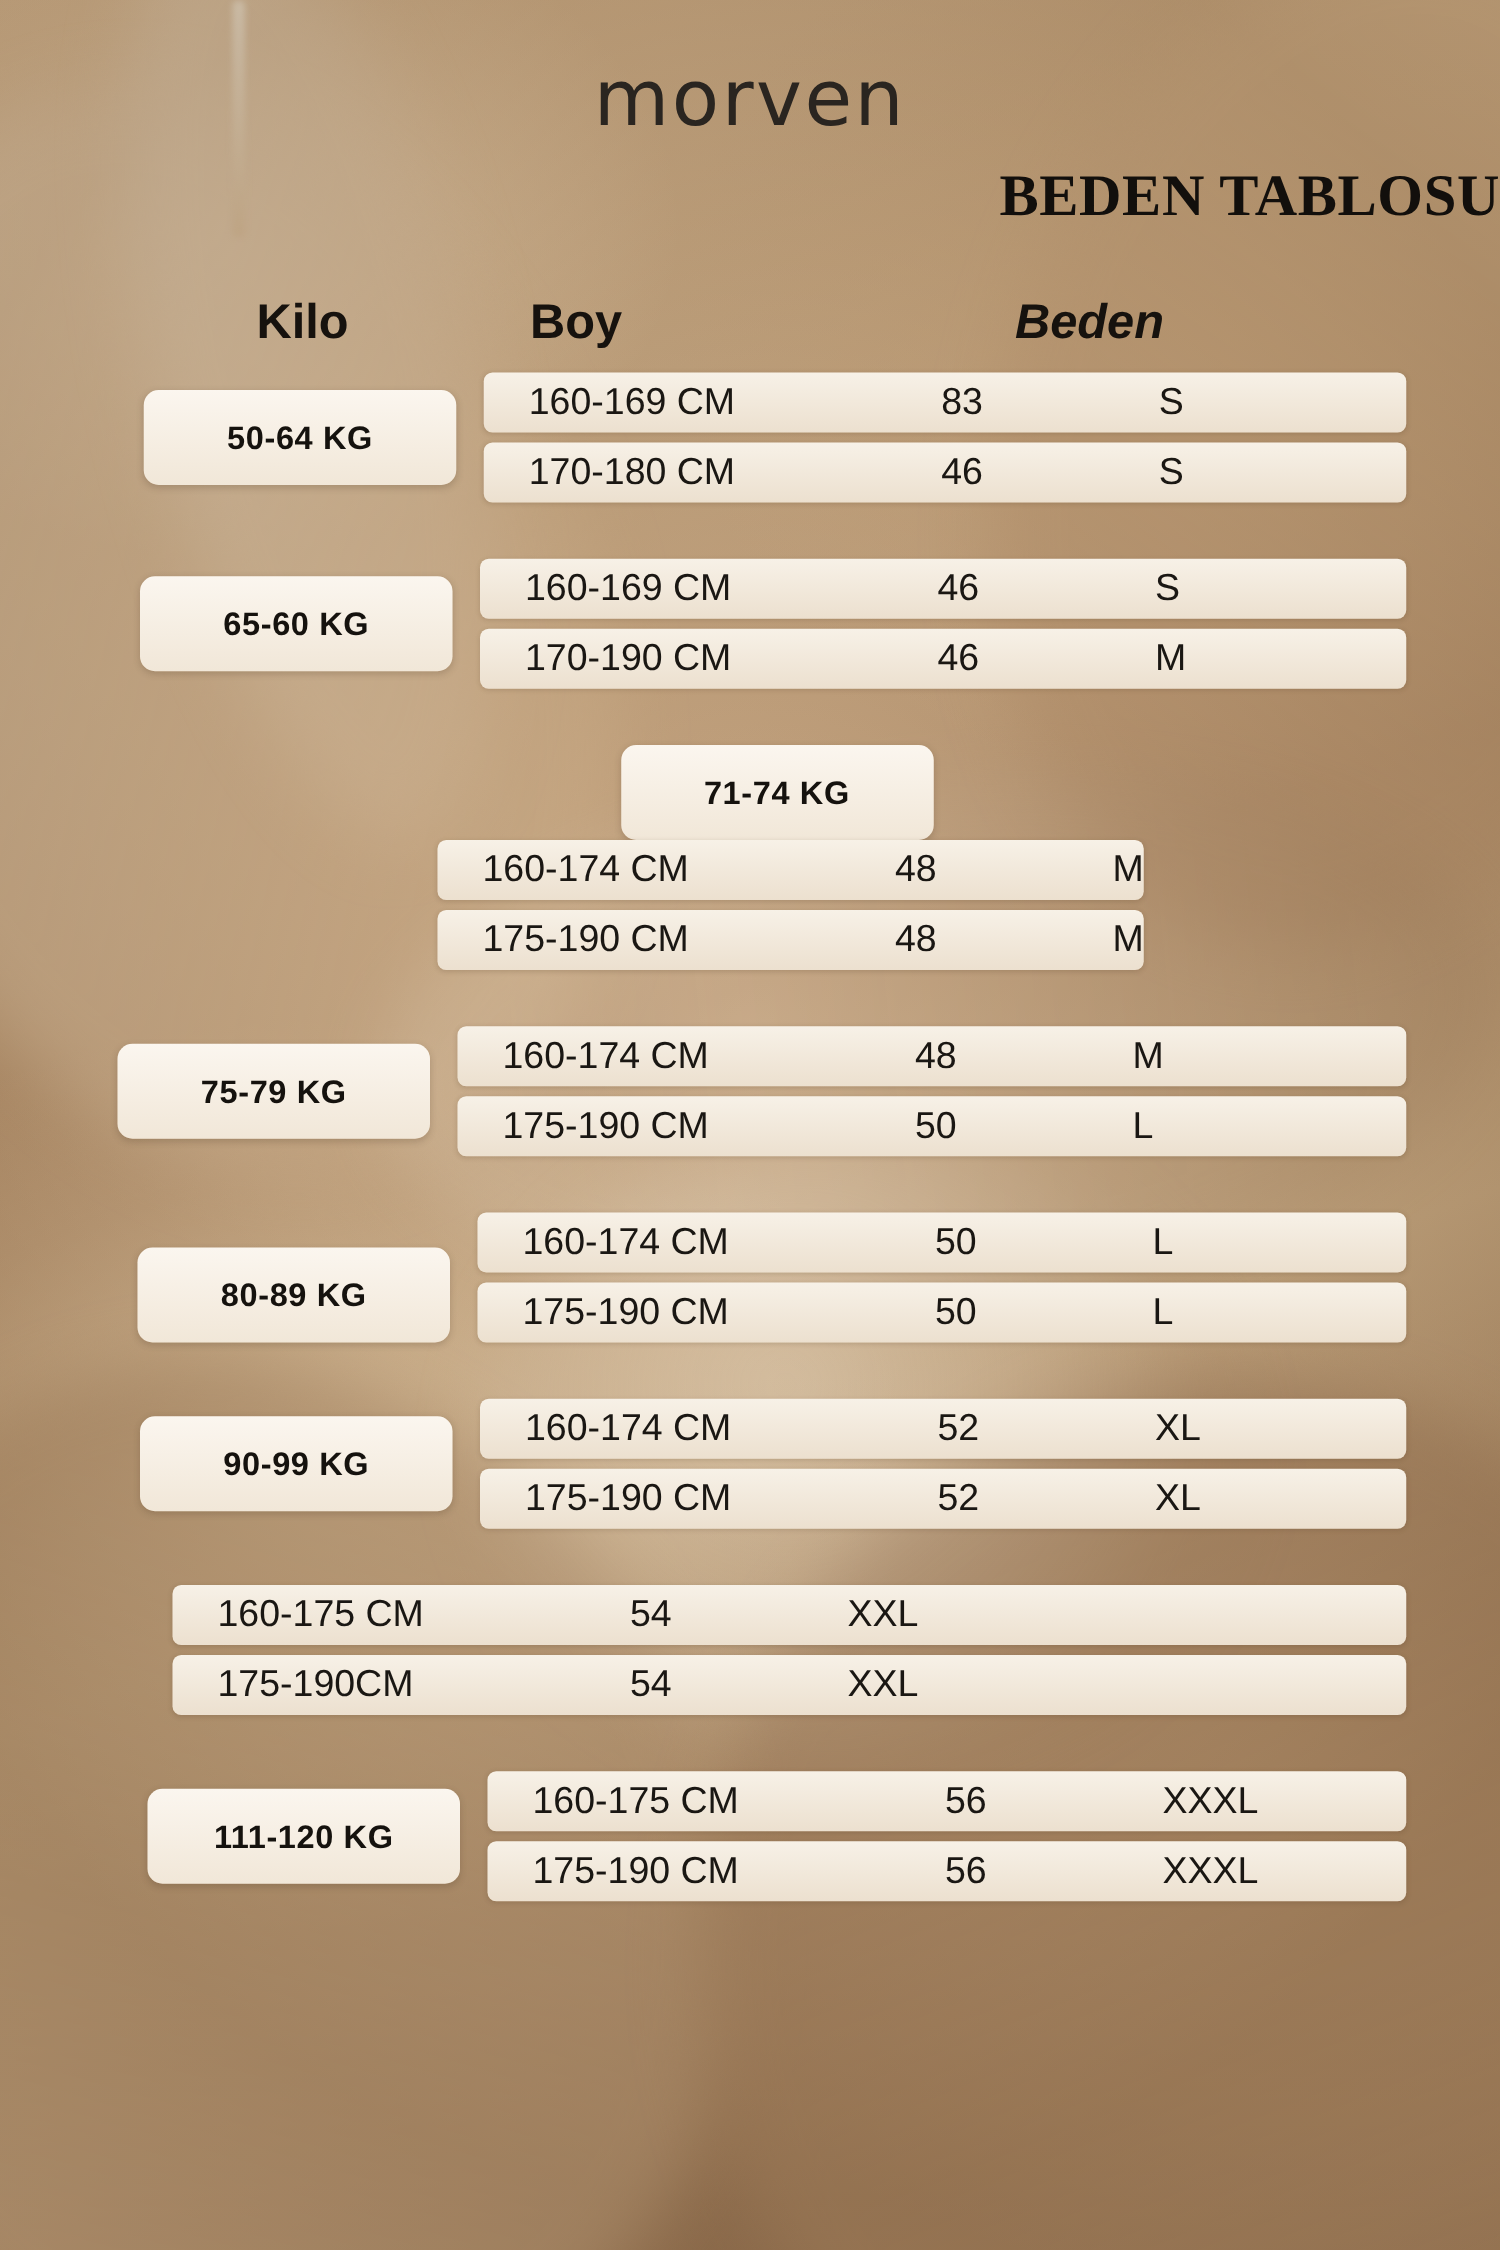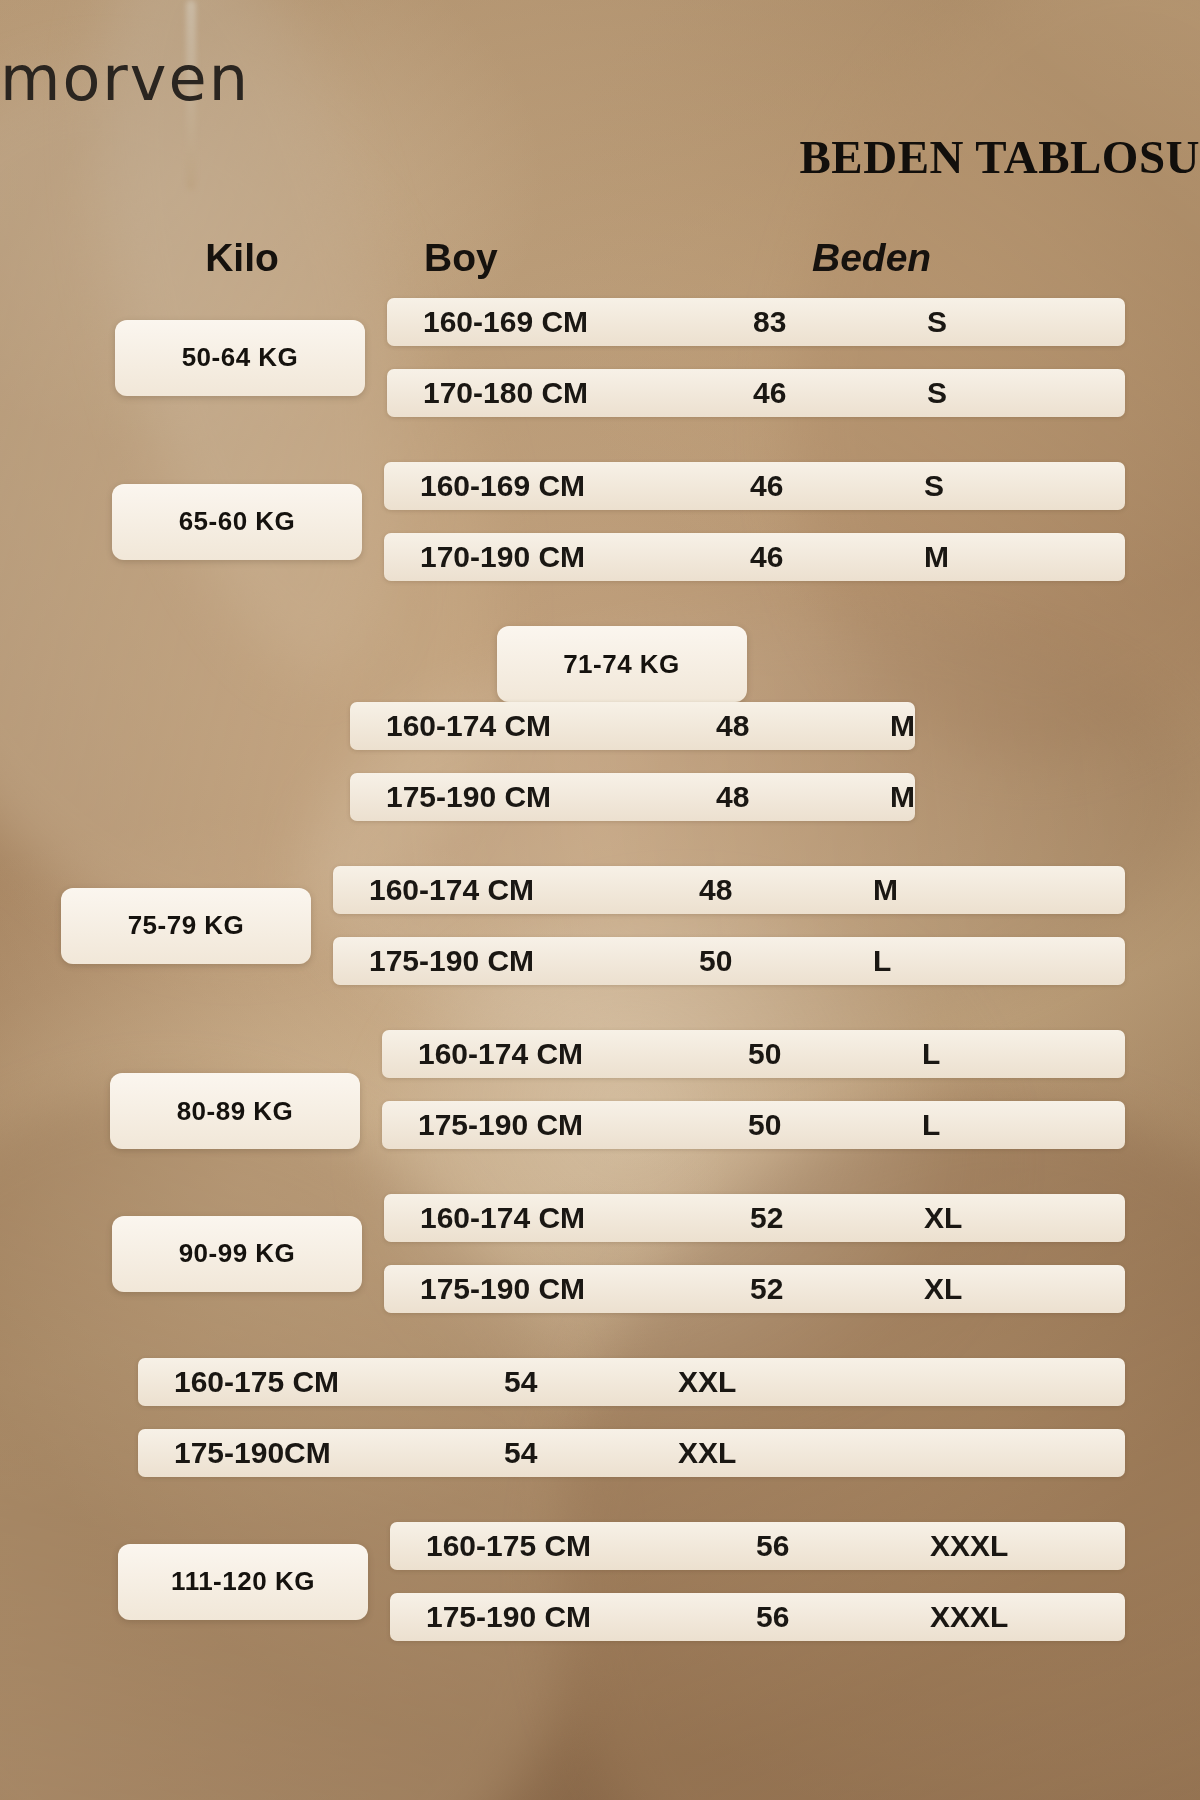--- a/index.html
+++ b/index.html
@@ -61,20 +61,21 @@
   }
 
   
   .content {
     position: relative;
     z-index: 3;
     padding: 34px 0 0 0;
   }
 
   .brand {
+    text-align: center;
     font-family: "DejaVu Sans", sans-serif;
     font-size: 62px;
     letter-spacing: 2px;
     color: #2a2520;
     font-weight: 400;
     line-height: 1;
     margin-top: 14px;
   }
   .title {
     text-align: right;
@@ -122,22 +123,21 @@
     color: #15120e;
     letter-spacing: 0.5px;
     flex: none;
   }
 
   .rows {
     flex: 1;
     margin-left: 22px;
     display: flex;
     flex-direction: column;
-    gap: 23px;
-    font-weight: bold;
+    gap: 8px;
   }
 
   .row {
     display: flex;
     align-items: center;
     height: 48px;
     background: linear-gradient(180deg, #f7f1e7 0%, #ece0cf 100%);
     border-radius: 7px;
     box-shadow: 0 1px 4px rgba(70,48,30,0.18);
     color: #1a1713;
@@ -154,21 +154,21 @@
   .row .size {
     flex: 1;
     text-align: left;
     padding-left: 14px;
   }
 
   
   .g0 { margin-top: 0; }
   .g1 { padding-left: 112px; }
   .g2 { padding-left: 118px; flex-direction: column; }
-  .g3 { padding-left: 61px; }
+  .g3 { padding-left: 94px; }
   .g4 { padding-left: 110px; align-items: flex-end; }
   .g5 { padding-left: 112px; }
   .g6 { padding-left: 116px; }
   .g7 { padding-left: 118px; }
 </style>
 </head>
 <body>
 
 <div class="page">
 

